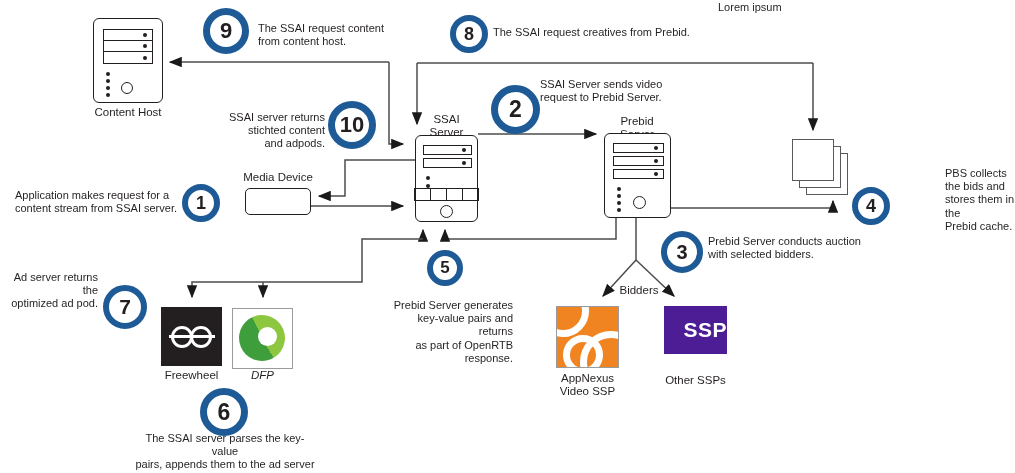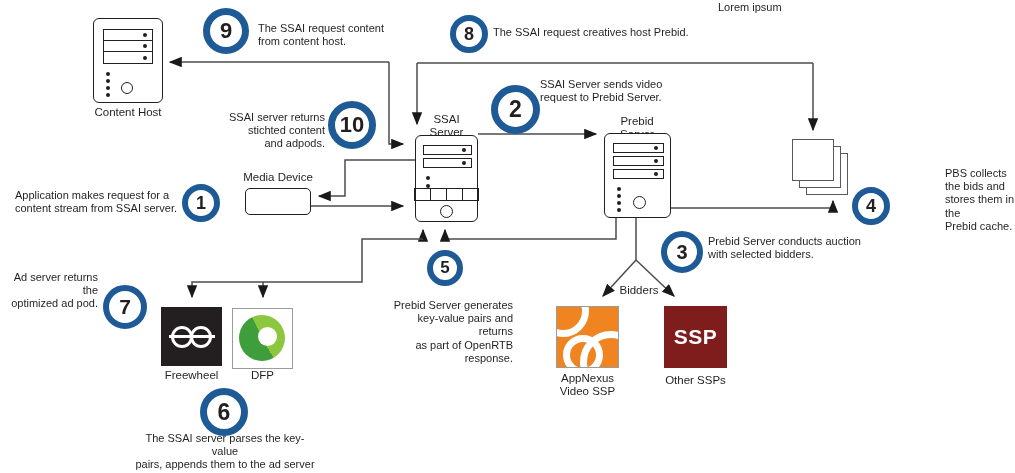--- a/index.html
+++ b/index.html
@@ -35,21 +35,21 @@
   .fwlogo .bar{position:absolute;width:46px;height:3px;background:#fff;top:50%;margin-top:-1.5px;}
   .dfplogo{position:absolute;left:232px;top:308px;width:61px;height:61px;background:#fff;border:1.5px solid #9a9b9d;box-sizing:border-box;}
   .dfplogo .donut{position:absolute;left:6px;top:6px;width:46px;height:46px;border-radius:50%;
      background:conic-gradient(from 150deg,#3f9e3c 0deg 185deg,#8dc63f 185deg 360deg);}
   .dfplogo .hole{position:absolute;left:25px;top:18px;width:19px;height:19px;border-radius:50%;background:#fff;}
   .anlogo{position:absolute;left:556px;top:306px;width:63px;height:62px;background:#f08421;border:1.5px solid #9a9b9d;box-sizing:border-box;overflow:hidden;}
   .anlogo i{position:absolute;border:7px solid #fff;border-radius:50%;box-sizing:border-box;background:transparent;}
   .anlogo .r1{width:52px;height:52px;left:-20px;top:-22px;}
   .anlogo .r2{width:62px;height:62px;right:-24px;bottom:-26px;}
   .anlogo .r3{width:40px;height:40px;left:6px;top:28px;}
-  .ssplogo{position:absolute;left:664px;top:306px;width:63px;height:62px;background:#7f1d1d;display:flex;align-items:center;justify-content:center;}
+  .ssplogo{position:absolute;left:664px;top:306px;width:63px;height:48px;background:#4c1d95;display:flex;align-items:center;justify-content:flex-end;}
   .ssplogo span{color:#fff;font-size:21px;font-weight:bold;letter-spacing:.5px;}
   .mdev{position:absolute;left:245px;top:188px;width:66px;height:27px;border:1.6px solid #231f20;border-radius:5px;background:#fff;box-sizing:border-box;}
 </style>
 </head>
 <body>
 
 <div id="stage">
 
   <svg class="wires" viewBox="0 0 1015 473">
     <defs>
@@ -157,21 +157,21 @@
   <div class="fwlogo">
     <span class="c"></span>
       <span class="c"></span>
       <span class="bar"></span>
   </div>
   <div class="lbl" style="left:153px;top:369px;width:77px;">Freewheel</div>
   <div class="dfplogo">
     <span class="donut"></span>
       <span class="hole"></span>
   </div>
-  <div class="lbl" style="left:232px;top:369px;width:61px;">DFP</div>
+  <div class="lbl" style="left:232px;top:369px;width:61px;font-style:italic;">DFP</div>
 
   <div class="lbl" style="left:614px;top:284px;width:50px;">Bidders</div>
   <div class="anlogo">
     <i class="r1"></i>
       <i class="r2"></i>
       <i class="r3"></i>
   </div>
   <div class="lbl" style="left:548px;top:372px;width:79px;">AppNexus
 Video SSP</div>
   <div class="ssplogo">
@@ -200,20 +200,20 @@
 stores them in the
 Prebid cache.</div>
   <div class="note" style="left:385px;top:299px;width:128px;text-align:right;">Prebid Server generates
 key-value pairs and returns
 as part of OpenRTB response.</div>
   <div class="note" style="left:135px;top:432px;width:180px;text-align:center;">The SSAI server parses the key-value
 pairs, appends them to the ad server
 request URL and sends the request.</div>
   <div class="note" style="left:0px;top:271px;width:98px;text-align:right;">Ad server returns the
 optimized ad pod.</div>
-  <div class="note" style="left:493px;top:26px;">The SSAI request creatives host Prebid.</div>
+  <div class="note" style="left:493px;top:26px;">The SSAI request creatives from Prebid.</div>
   <div class="note" style="left:258px;top:22px;">The SSAI request content
 from content host.</div>
   <div class="note" style="left:215px;top:111px;width:110px;text-align:right;">SSAI server returns
 stichted content
 and adpods.</div>
 
 </div>
 
 </body></html>

